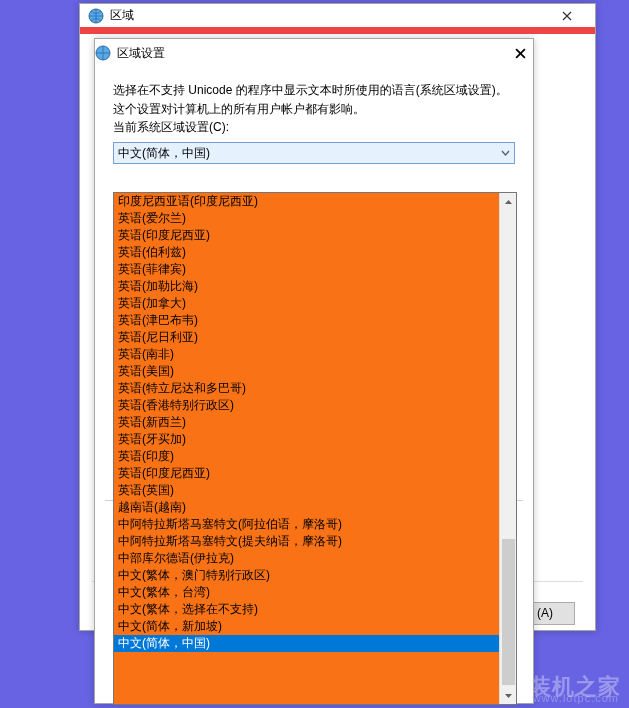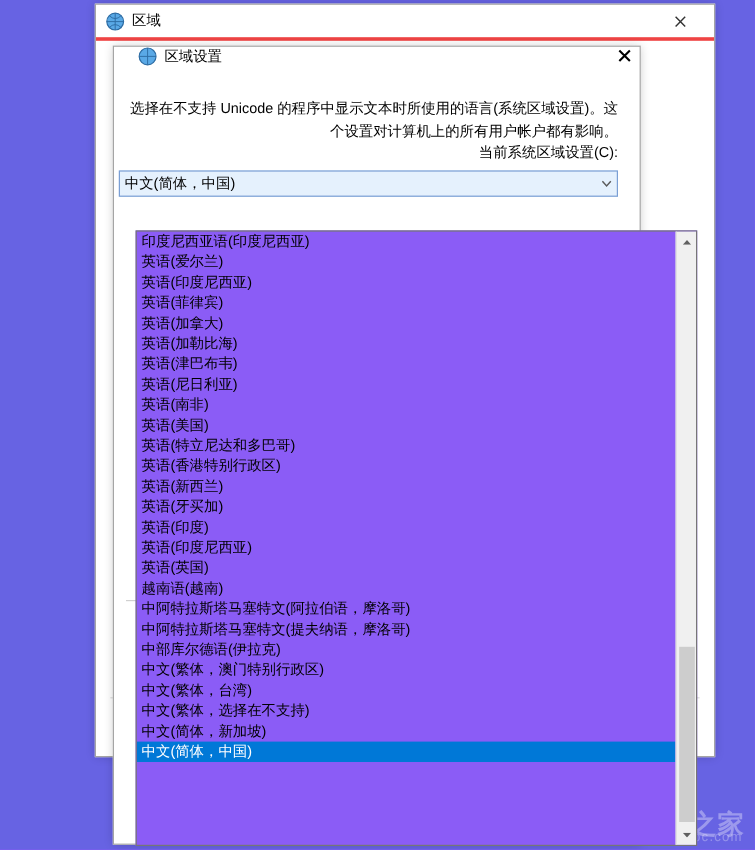--- a/index.html
+++ b/index.html
@@ -21,21 +21,21 @@
   }
   .win-outer {
     left: 79px; top: 3px;
     width: 517px; height: 628px;
   }
   .titlebar {
     height: 30px;
     display: flex;
     align-items: center;
     padding: 0 8px;
-    border-bottom: 3px solid #ef4444;
+    border-bottom: 7px solid #ef4444;
   }
   .titlebar .globe {
     width: 16px; height: 16px;
     margin-right: 6px;
   }
   .titlebar .title {
     flex: 1;
     color: #000;
     font-size: 12px;
   }
@@ -47,32 +47,30 @@
     line-height: 30px;
   }
   .win-inner {
     left: 94px; top: 38px;
     width: 440px; height: 666px;
     z-index: 2;
   }
   .inner-titlebar {
     height: 28px;
     display: flex;
-    align-items: flex-start;
+    align-items: center;
     padding: 0 0;
-    margin-left: 20px;
   }
   .inner-titlebar .title { flex: 1; font-size: 12px; }
   .inner-titlebar .close-x {
     width: 26px; text-align: center;
     font-size: 15px; font-weight: 700;
   }
   .content {
-    padding: 14px 18px 10px 4px;
-    text-align: right;
+    padding: 14px 18px 10px 18px;
   }
   .desc {
     color: #000;
     line-height: 1.6;
     font-size: 12px;
   }
   .label {
     margin-bottom: 6px;
     font-size: 12px;
   }
@@ -90,23 +88,23 @@
   }
   .combo .chev {
     position: absolute;
     right: 4px; top: 50%;
     transform: translateY(-50%);
   }
   .dropdown {
     position: absolute;
     left: 113px;
     top: 192px;
-    width: 468px;
+    width: 404px;
     height: 513px;
-    background: #8b5cf6;
+    background: #f97316;
     border: 1px solid #767676;
     z-index: 5;
     display: flex;
   }
   .dd-list {
     flex: 1;
     overflow: hidden;
   }
   .dd-item {
     height: 17px;
@@ -228,23 +226,24 @@
     </div>
   </div>
   <div class="inner-sep"></div>
 </div>
 
 <div class="dropdown">
   <div class="dd-list" id="dd-list">
       <div class="dd-item">印度尼西亚语(印度尼西亚)</div>
       <div class="dd-item">英语(爱尔兰)</div>
       <div class="dd-item">英语(印度尼西亚)</div>
+      <div class="dd-item">英语(伯利兹)</div>
       <div class="dd-item">英语(菲律宾)</div>
+      <div class="dd-item">英语(加勒比海)</div>
       <div class="dd-item">英语(加拿大)</div>
-      <div class="dd-item">英语(加勒比海)</div>
       <div class="dd-item">英语(津巴布韦)</div>
       <div class="dd-item">英语(尼日利亚)</div>
       <div class="dd-item">英语(南非)</div>
       <div class="dd-item">英语(美国)</div>
       <div class="dd-item">英语(特立尼达和多巴哥)</div>
       <div class="dd-item">英语(香港特别行政区)</div>
       <div class="dd-item">英语(新西兰)</div>
       <div class="dd-item">英语(牙买加)</div>
       <div class="dd-item">英语(印度)</div>
       <div class="dd-item">英语(印度尼西亚)</div>

